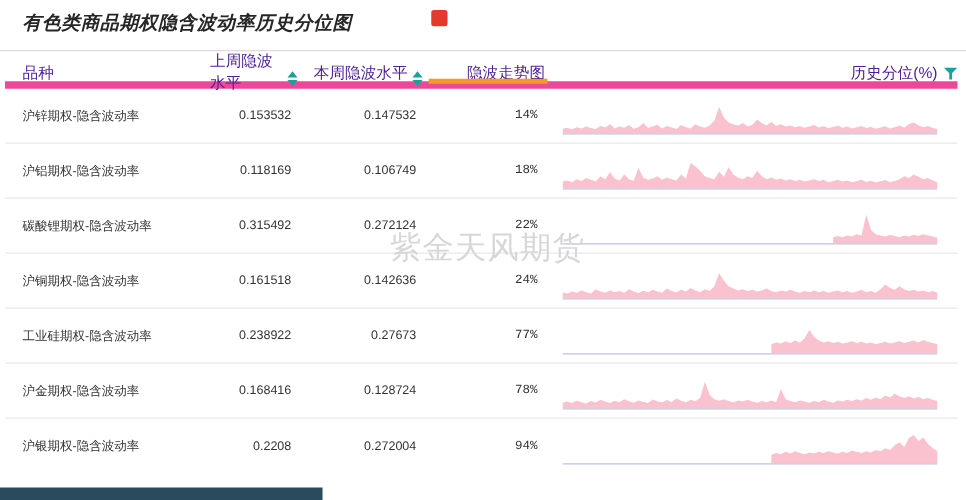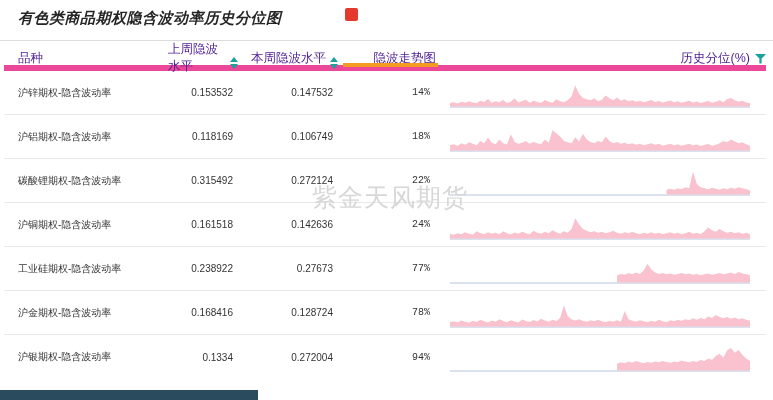--- a/index.html
+++ b/index.html
@@ -174,21 +174,21 @@
     <div class="spark-cell">
       <svg class="spark" width="300" height="28" viewBox="0 0 300 28" preserveAspectRatio="none">
         <line class="spark-base" x1="0" y1="27" x2="300" y2="27" stroke-width="1" stroke="#B7C3DF"></line>
         <path class="spark-area" d="M0.0,26.5 L0.0,22.2 L3.8,21.2 L7.6,22.4 L11.4,20.5 L15.2,21.7 L19.0,22.7 L22.8,20.7 L26.6,21.9 L30.4,19.8 L34.2,21.2 L38.0,22.4 L41.8,20.5 L45.6,21.7 L49.4,19.3 L53.2,21.0 L57.0,22.2 L60.8,20.3 L64.6,21.5 L68.4,22.4 L72.2,19.5 L75.9,21.0 L79.7,21.9 L83.5,20.0 L87.3,21.5 L91.1,18.8 L94.9,20.5 L98.7,21.7 L102.5,19.8 L106.3,21.0 L110.1,18.1 L113.9,5.4 L117.7,15.9 L121.5,19.3 L125.3,20.5 L129.1,19.3 L132.9,20.7 L136.7,21.7 L140.5,20.3 L144.3,21.2 L148.1,19.8 L151.9,21.2 L155.7,22.2 L159.5,20.7 L163.3,21.7 L167.1,20.3 L170.9,21.7 L174.7,11.1 L178.5,19.3 L182.3,20.7 L186.1,21.7 L189.9,20.3 L193.7,21.2 L197.5,22.2 L201.3,20.7 L205.1,21.7 L208.9,19.8 L212.7,21.2 L216.5,22.2 L220.3,20.3 L224.1,21.2 L227.8,19.8 L231.6,20.7 L235.4,19.3 L239.2,20.3 L243.0,18.3 L246.8,19.8 L250.6,17.9 L254.4,19.3 L258.2,16.4 L262.0,17.9 L265.8,15.0 L269.6,16.9 L273.4,18.3 L277.2,16.9 L281.0,18.8 L284.8,17.4 L288.6,19.3 L292.4,18.3 L296.2,19.8 L300.0,20.7 L300.0,26.5 Z" fill="#F9C2CE"></path>
       </svg>
     </div>
   </div>
 
   <div class="trow">
     <div class="td">沪银期权-隐含波动率</div>
-    <div class="td right">0.1334</div>
+    <div class="td right">0.2208</div>
     <div class="td right">0.272004</div>
     <div class="td right pct">94%</div>
     <div class="spark-cell">
       <svg class="spark" width="300" height="28" viewBox="0 0 300 28" preserveAspectRatio="none">
         <line class="spark-base" x1="0" y1="27" x2="300" y2="27" stroke-width="1" stroke="#B7C3DF"></line>
         <path class="spark-area" d="M167.1,26.5 L167.1,19.8 L170.9,18.3 L174.7,19.3 L178.5,17.4 L182.3,18.8 L186.1,16.9 L189.9,18.3 L193.7,19.3 L197.5,17.9 L201.3,18.8 L205.1,17.4 L208.9,18.3 L212.7,16.9 L216.5,17.9 L220.3,18.8 L224.1,17.4 L227.8,18.3 L231.6,16.4 L235.4,17.4 L239.2,18.3 L243.0,16.9 L246.8,17.9 L250.6,15.9 L254.4,16.9 L258.2,14.5 L262.0,15.9 L265.8,12.1 L269.6,9.7 L273.4,13.5 L277.2,6.3 L281.0,3.9 L284.8,8.7 L288.6,5.9 L292.4,11.1 L296.2,14.5 L300.0,16.9 L300.0,26.5 Z" fill="#F9C2CE"></path>
       </svg>
     </div>
   </div>
 </div>

